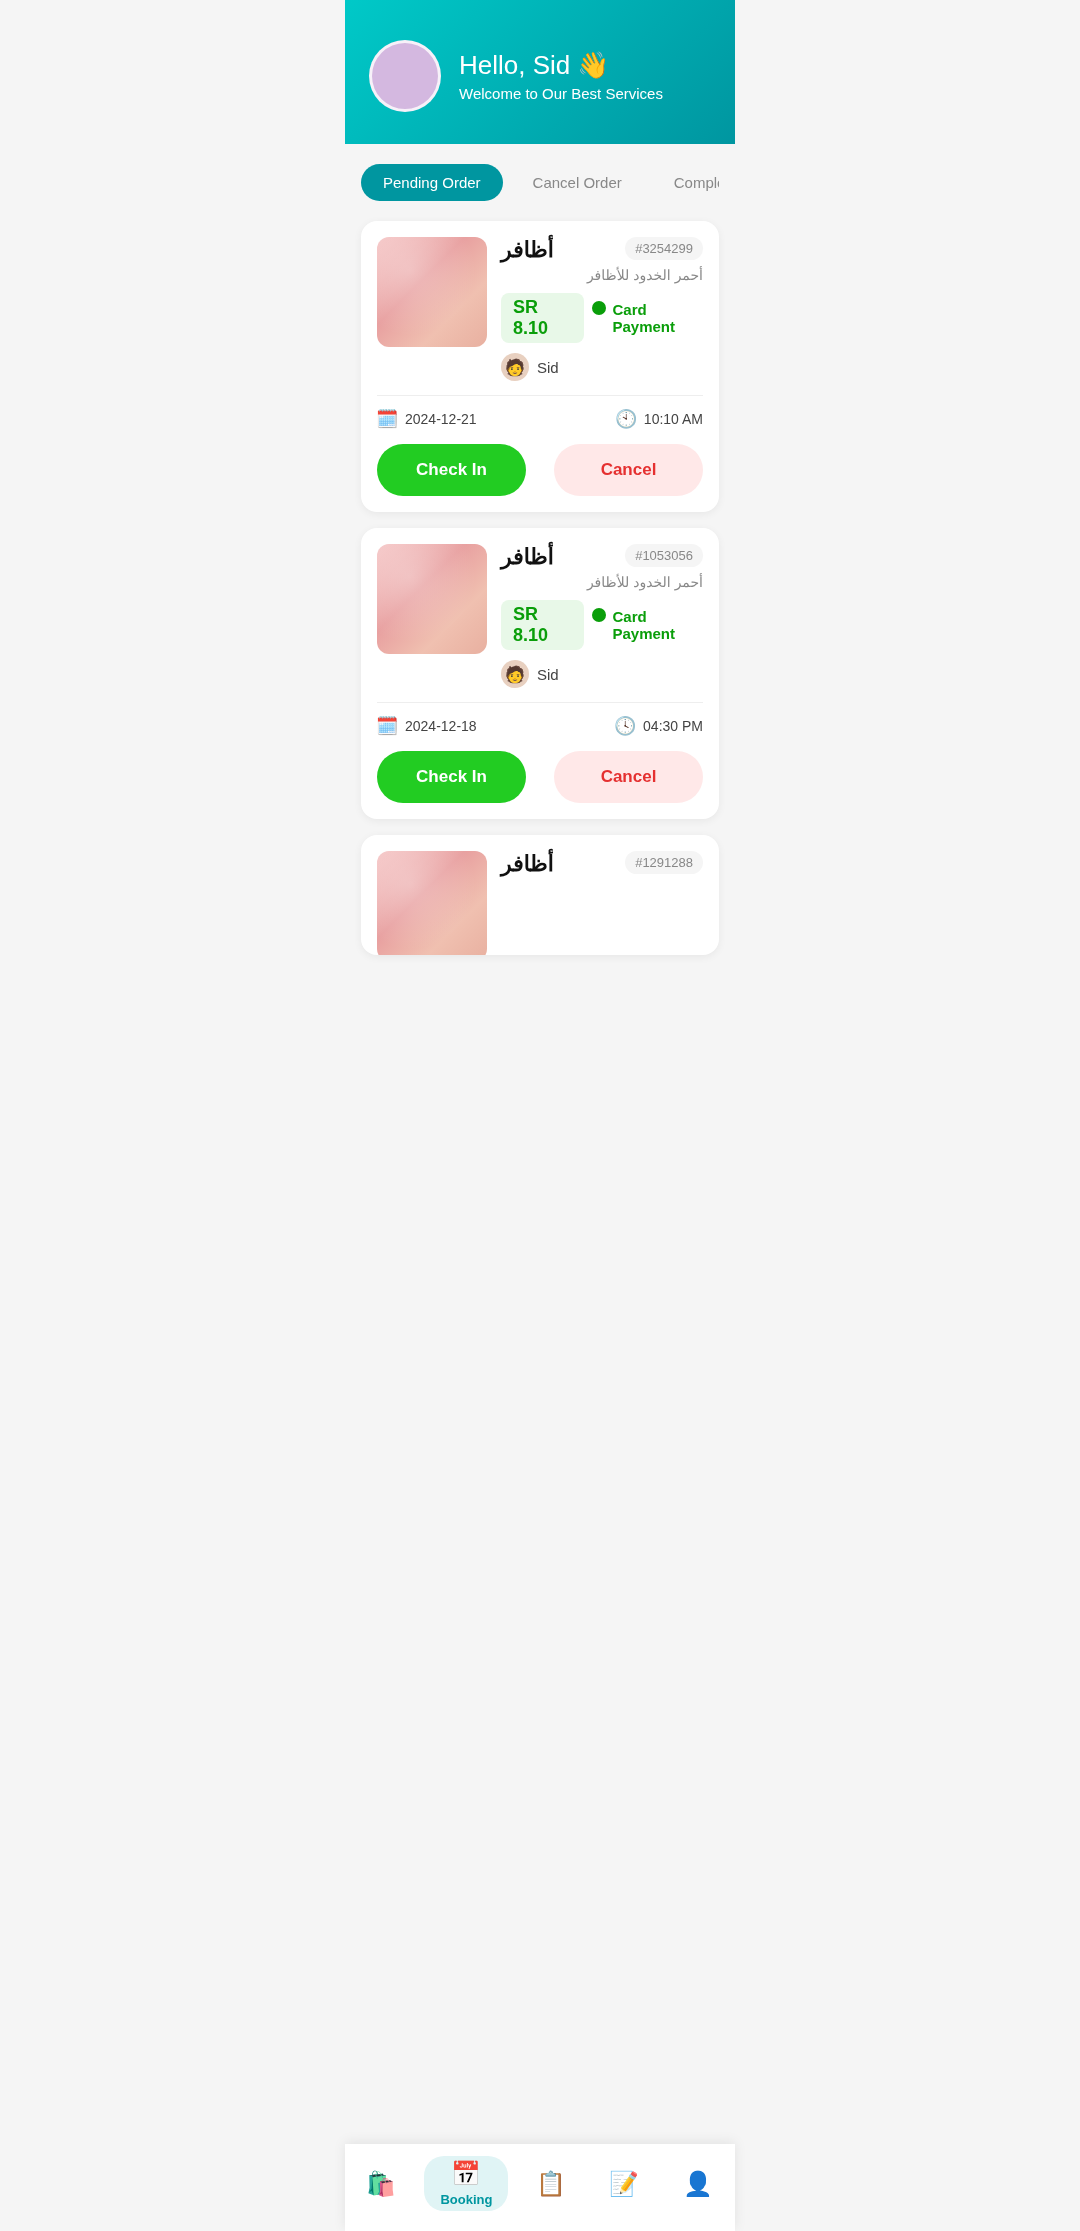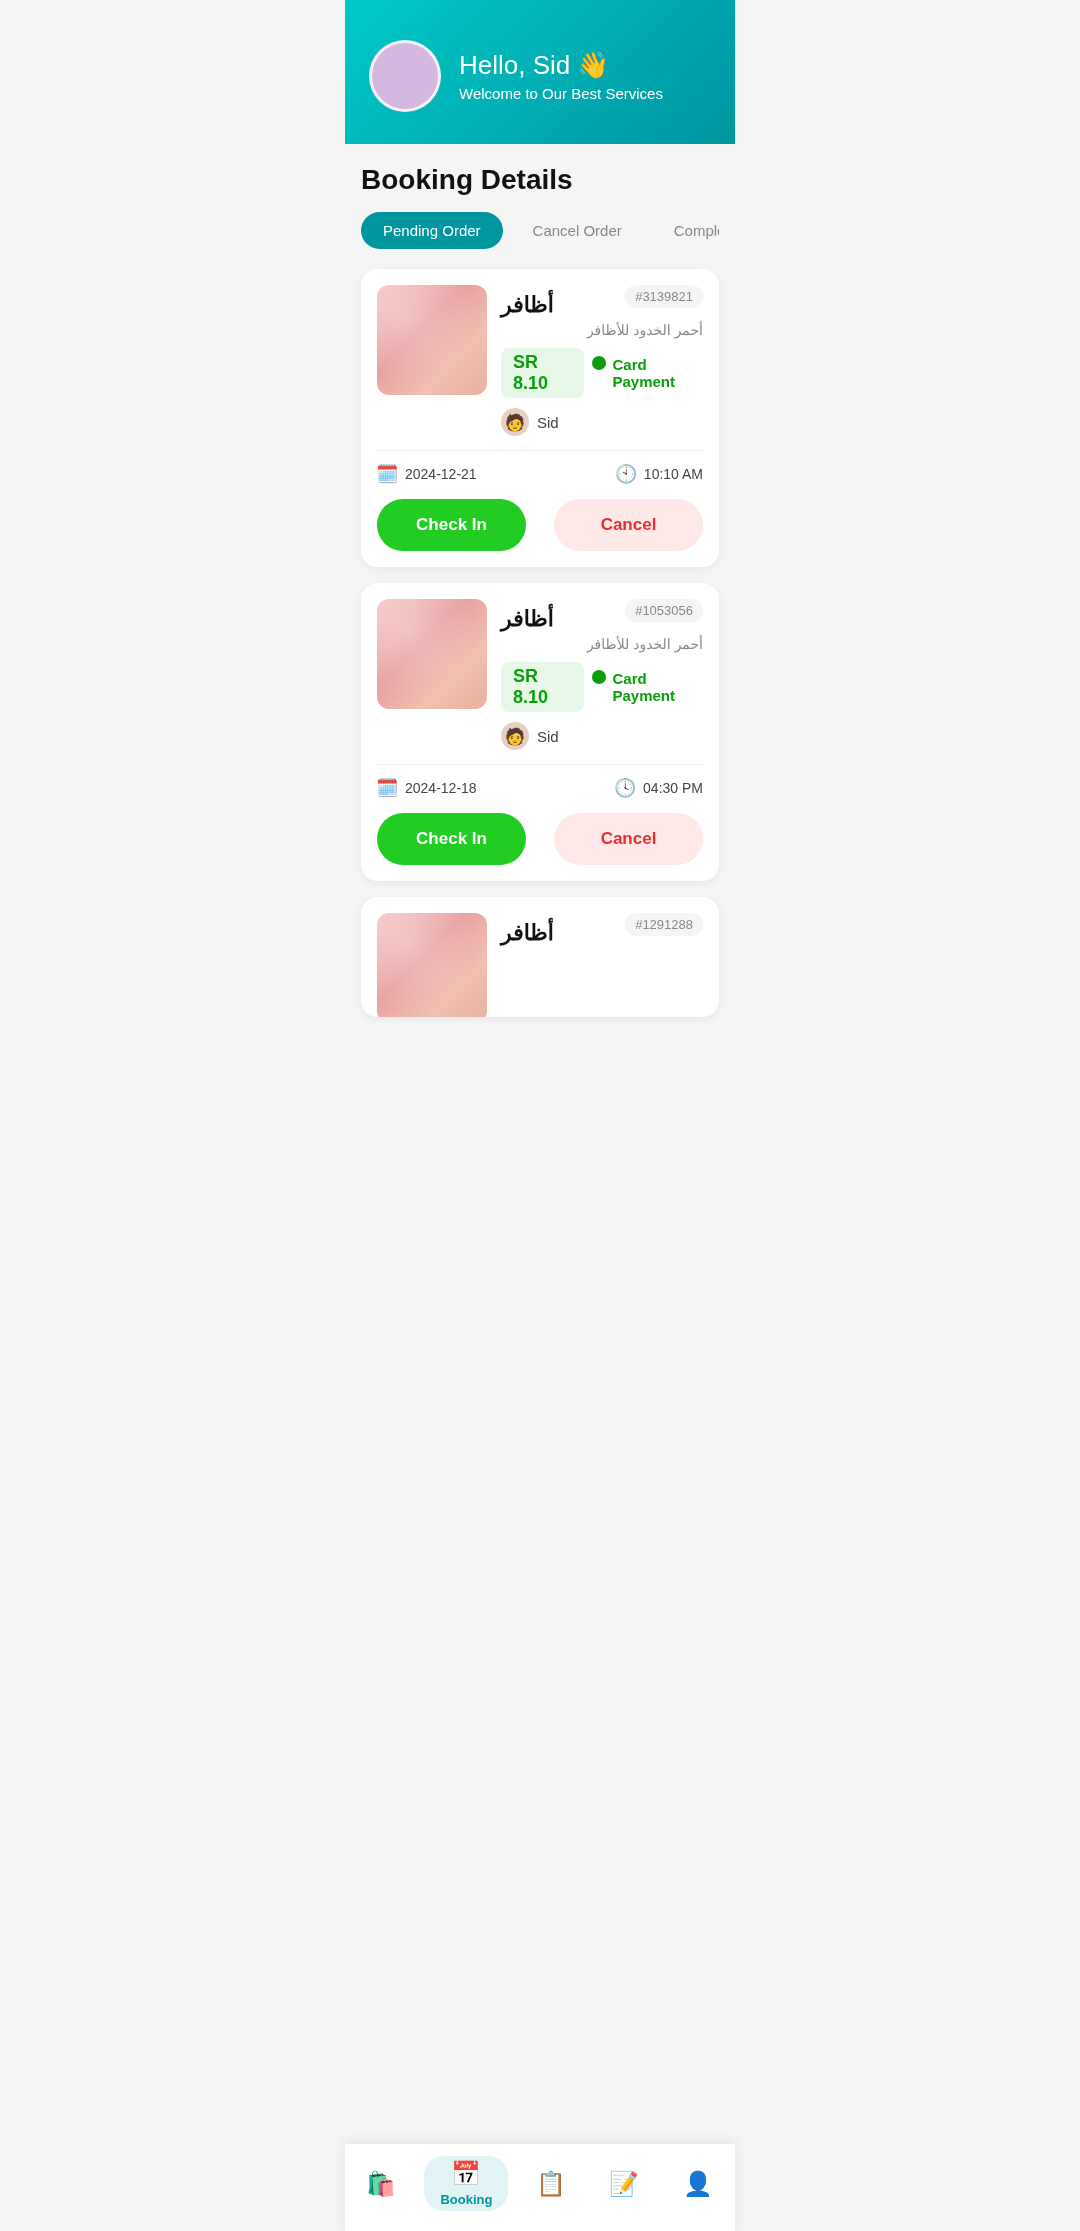--- a/index.html
+++ b/index.html
@@ -132,21 +132,20 @@
       justify-content: space-between;
       align-items: flex-start;
       margin-bottom: 4px;
     }
 
     .service-name {
       font-size: 22px;
       font-weight: 700;
       color: #111;
       direction: rtl;
-      margin-top: 7px;
     }
 
     .booking-id {
       font-size: 13px;
       color: #888;
       background: #f5f5f5;
       padding: 4px 10px;
       border-radius: 12px;
       white-space: nowrap;
     }
@@ -332,37 +331,36 @@
 
 <div class="header">
   <div class="avatar"></div>
   <div class="header-text">
     <div class="greeting">Hello, Sid 👋</div>
     <div class="subtitle">Welcome to Our Best Services</div>
   </div>
 </div>
 
 <div class="main">
-  <h1 class="page-title">Booking Details</h1>
 
   <div class="tabs">
     <button class="tab active">Pending Order</button>
     <button class="tab inactive">Cancel Order</button>
     <button class="tab inactive">Completed O...</button>
   </div>
 
   <div class="booking-card">
     <div class="card-top">
       <div class="card-image">
         <div class="nail-img"></div>
       </div>
       <div class="card-info">
         <div class="card-header-row">
           <span class="service-name">أظافر</span>
-          <span class="booking-id">#3139821</span>
+          <span class="booking-id">#3254299</span>
         </div>
         <div class="service-desc">أحمر الخدود للأظافر</div>
         <div class="price-row">
           <span class="price">SR 8.10</span>
           <div class="payment-badge">
             <span class="payment-dot"></span>
             <span>Card Payment</span>
           </div>
         </div>
         <div class="user-row">

